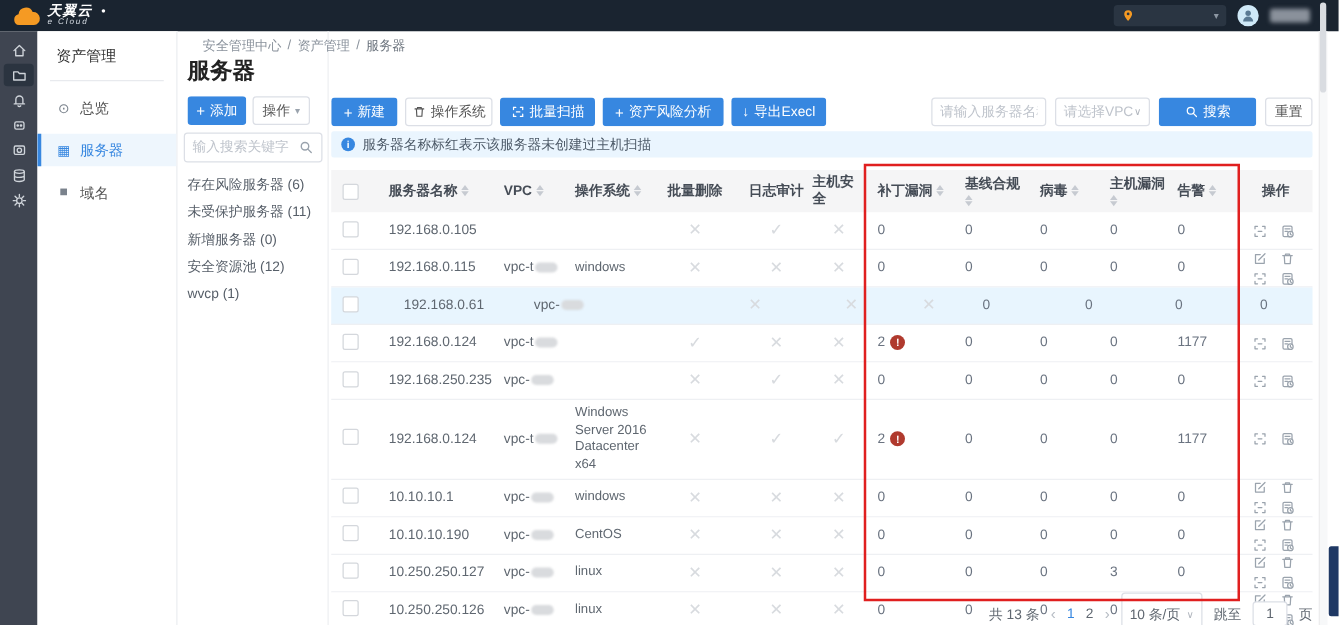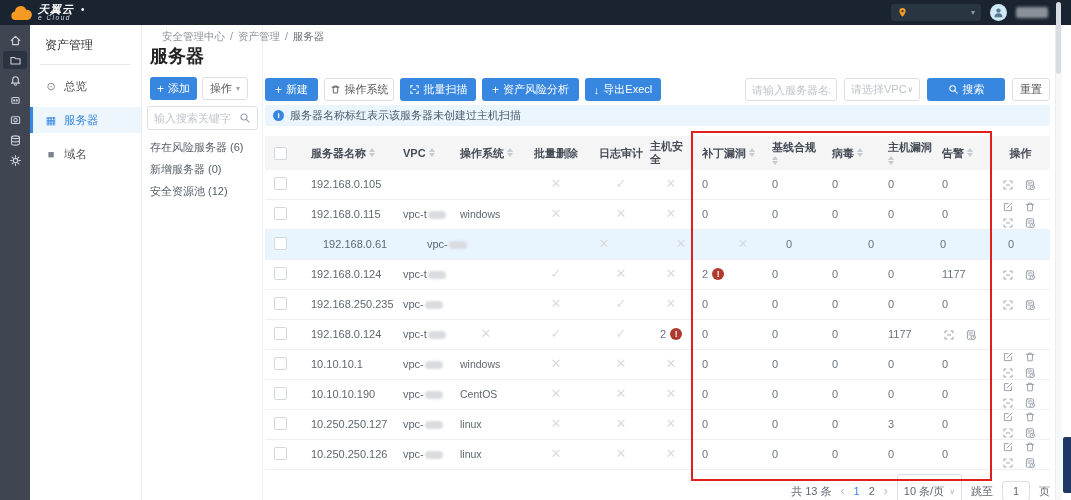--- a/index.html
+++ b/index.html
@@ -246,22 +246,24 @@
   <input type="text" placeholder="输入搜索关键字" style="">
   <span>
     <svg width="12" height="12" viewBox="0 0 12 12" fill="none" stroke="#9aa3ad" stroke-width="1.1" stroke-linecap="round">
         <circle cx="5" cy="5" r="3"></circle>
         <path d="M7.3 7.3 L10 10"></path>
       </svg>
   </span>
 </div>
 <div class="abs groups" id="groups">
     <div class="group-item">存在风险服务器 (6)</div>
+    <div class="group-item">未受保护服务器 (11)</div>
     <div class="group-item">新增服务器 (0)</div>
     <div class="group-item">安全资源池 (12)</div>
+    <div class="group-item">wvcp (1)</div>
   </div>
 
 <div class="abs toolbar">
   <div class="btn btn-blue t-create">
     <span class="plus">+</span>
     <span>新建</span>
   </div>
   <div class="gap"></div>
   <div class="btn btn-white t-del">
     <span>
@@ -593,20 +595,21 @@
             <circle cx="8.3" cy="8.3" r="2.2" fill="#fff"></circle>
             <path d="M8.3 7.2 V8.3 L9.1 8.9"></path>
           </svg>
         </span>
       </div>
     </div>
     <div class="grid-row trow">
       <div><span class="checkbox"></span></div>
       <div class="td">192.168.0.124</div>
       <div class="td">vpc-t<span class="vpc-blob"></span></div>
+      <div class="td os">Windows Server 2016 Datacenter x64</div>
       <div class="td center"><span class="mark">✕</span></div>
       <div class="td center"><span class="mark">✓</span></div>
       <div class="td center"><span class="mark">✓</span></div>
       <div class="td num">
         <span>2</span>
         <span class="alert-badge">!</span>
       </div>
       <div class="td num">
         <span>0</span>
       </div>

